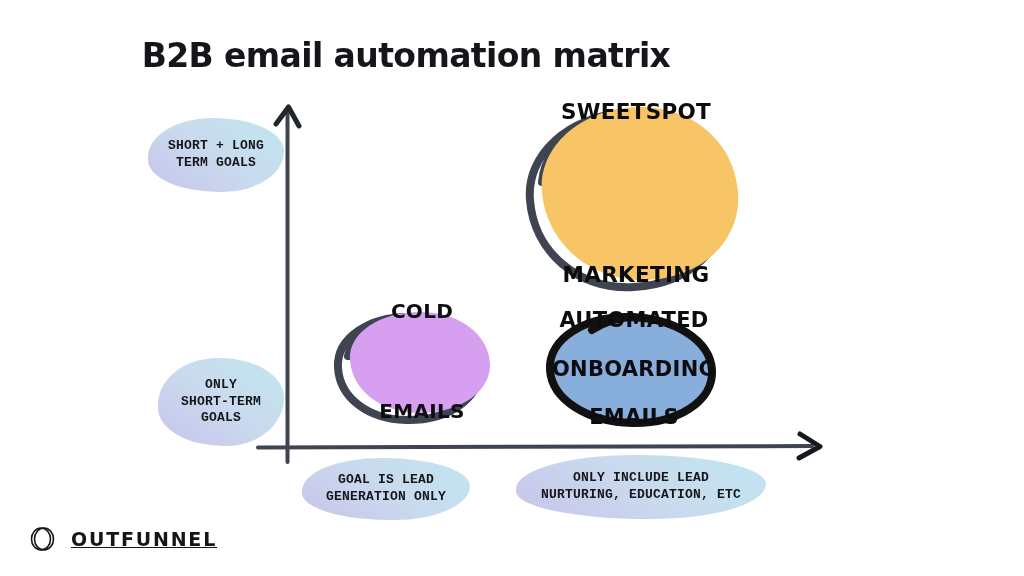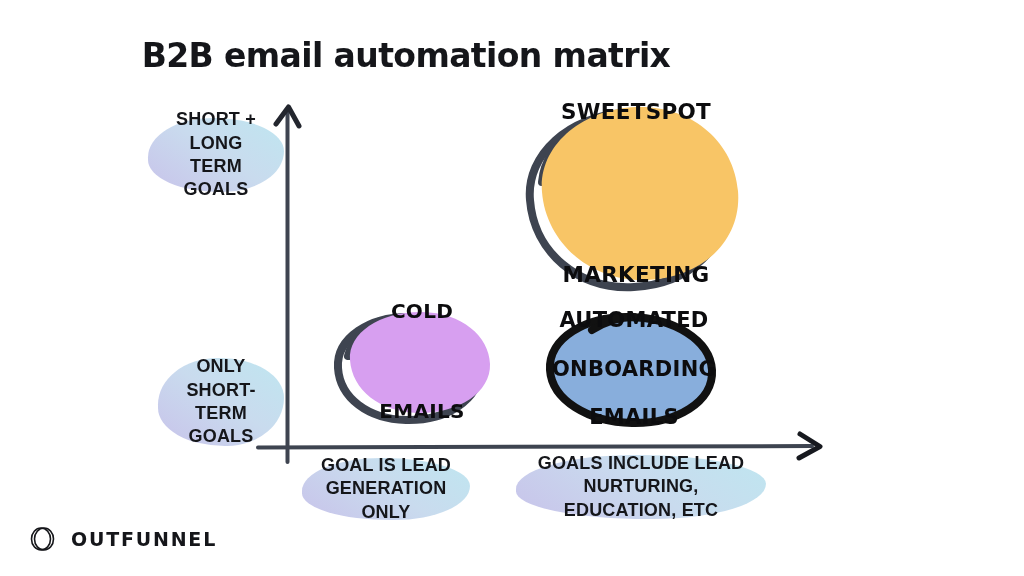--- a/index.html
+++ b/index.html
@@ -47,23 +47,23 @@
   }
 
   
   .axis-label {
     position: absolute;
     display: flex;
     align-items: center;
     justify-content: center;
     text-align: center;
     color: #15161a;
-    font-family: Liberation Sans, sans-serif;
-    font-weight: 700;
-    font-size: 18px;
+    font-family: Liberation Mono, monospace;
+    font-weight: 700;
+    font-size: 13px;
     line-height: 1.30;
     letter-spacing: 0.2px;
     background: linear-gradient(215deg, #bfe6f0 0%, #c9dbee 48%, #c8c3ea 100%);
     border-radius: 48% 52% 46% 54% / 54% 46% 56% 44%;
     padding: 8px 14px;
     box-sizing: border-box;
   }
   .axis-label span { display: block; }
 
   #lbl-short-long { left: 148px; top: 118px;  width: 136px; height: 74px; }
@@ -132,20 +132,21 @@
     display: flex;
     align-items: center;
     gap: 13px;
   }
   #logo .wordmark {
     font-family: "DejaVu Sans", sans-serif;
     font-size: 19px;
     font-weight: 700;
     letter-spacing: 1.8px;
     color: #15161a;
+    text-decoration: underline;
   }
 </style>
 </head>
 <body>
 
 <div id="canvas">
 
   <div class="title">B2B email automation matrix</div>
 
   <svg id="axes" viewBox="0 0 1024 576">
@@ -174,21 +175,21 @@
 
   <div class="axis-label" id="lbl-lead-gen">
     <div>
       <span>GOAL IS LEAD</span>
       <span>GENERATION ONLY</span>
     </div>
   </div>
 
   <div class="axis-label" id="lbl-nurturing">
     <div>
-      <span>GOALS INCLUDE LEAD</span>
+      <span>ONLY INCLUDE LEAD</span>
       <span>NURTURING, EDUCATION, ETC</span>
     </div>
   </div>
 
   <div class="bubble" id="bubble-sweetspot">
     <svg width="232" height="190" viewBox="0 0 232 190">
 
       <path d="M18 96 C14 50 58 12 112 9 C168 6 210 42 214 92 C218 142 178 180 122 183 C66 186 22 148 18 96 Z" fill="none" stroke="#3e4450" stroke-width="8" stroke-linecap="round"></path>
 
       <path d="M30 78 C32 56 44 40 60 31" fill="none" stroke="#3e4450" stroke-width="8" stroke-linecap="round"></path>

